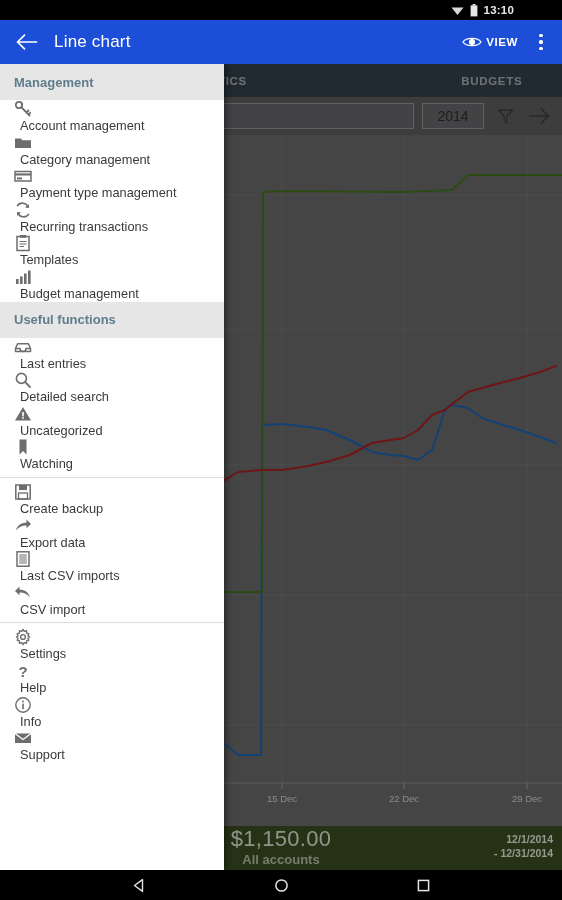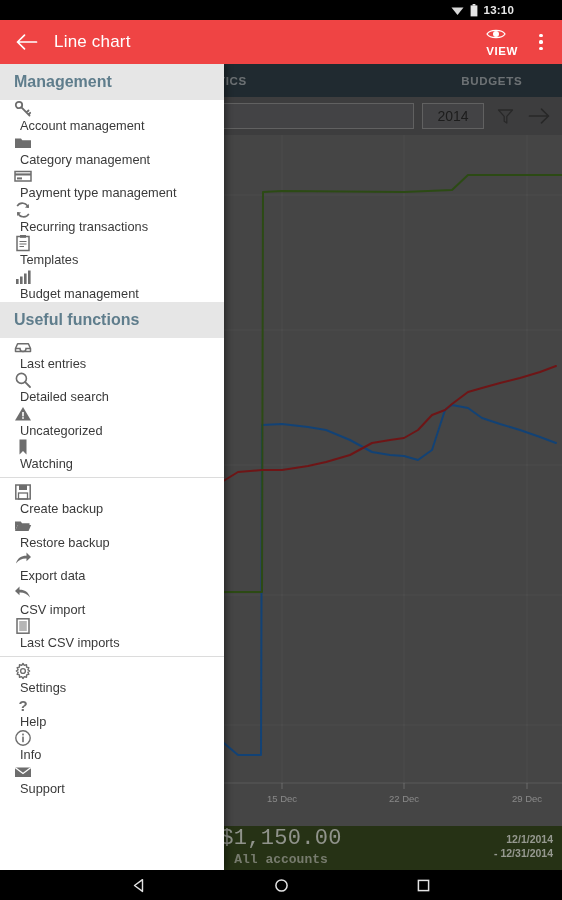--- a/index.html
+++ b/index.html
@@ -8,26 +8,26 @@
 
   #root { position:relative; width:562px; height:900px; background:#000; }
 
   
   .statusbar { position:absolute; left:0; top:0; width:522px; height:20px; background:#000;
                display:flex; align-items:center; justify-content:flex-end; padding-right:8px; gap:6px; }
   .statusbar .clock { color:#e8e8e8; font-size:11.5px; font-weight:bold; letter-spacing:.2px; }
   .sb-ic { display:inline-flex; align-items:center; }
 
   
-  .appbar { position:absolute; left:0; top:20px; width:562px; height:44px; background:#ef4444;
+  .appbar { position:absolute; left:0; top:20px; width:562px; height:44px; background:#1d4ed8;
             display:flex; align-items:center; padding:0 10px; z-index:40; }
   .appbar .back { width:34px; height:34px; display:flex; align-items:center; justify-content:center; cursor:pointer; }
   .appbar .title { color:#fff; font-size:17px; margin-left:10px; letter-spacing:.2px; }
   .appbar .spacer { flex:1; }
-  .appbar .viewbtn { display:flex; align-items:flex-start; gap:4px; cursor:pointer; padding:4px 6px;flex-direction:column; }
+  .appbar .viewbtn { display:flex; align-items:center; gap:4px; cursor:pointer; padding:4px 6px; }
   .appbar .viewbtn span { color:#fff; font-size:11.5px; font-weight:bold; letter-spacing:.6px; }
   .appbar .overflow { width:22px; height:34px; display:flex; flex-direction:column; align-items:center;
                       justify-content:center; gap:3px; cursor:pointer; margin-left:6px; }
   .appbar .overflow i { width:3.2px; height:3.2px; background:#fff; border-radius:50%; display:block; }
 
   
   .content { position:absolute; left:0; top:64px; width:562px; height:806px; background:#6b6b6b; }
 
   .tabbar { position:absolute; left:0; top:0; width:562px; height:33px; background:#2f3d45;
             display:flex; align-items:center; }
@@ -46,35 +46,35 @@
   .ficon { width:26px; height:26px; display:flex; align-items:center; justify-content:center; cursor:pointer; }
 
   .plot { position:absolute; left:0; top:71px; width:562px; height:725px; background:#636363; overflow:hidden; }
   .plot svg { display:block; }
 
   .legend { position:absolute; right:8px; bottom:6px; display:flex; gap:5px; }
   .chip { padding:2px 7px 3px; font-size:13.5px; color:rgba(255,255,255,.80); line-height:1.25; }
 
   .summary { position:absolute; left:0; bottom:0; width:562px; height:44px; background:#37481f;
              display:flex; align-items:center; }
-  .sum-left { flex:1; display:flex; flex-direction:column; align-items:center; justify-content:center; padding-bottom:2px;font-family:Liberation Mono, monospace; }
+  .sum-left { flex:1; display:flex; flex-direction:column; align-items:center; justify-content:center; padding-bottom:2px; }
   .sum-amt { color:#cfd3c8; font-size:22px; line-height:1.05; letter-spacing:.3px; }
   .sum-sub { color:#aab09c; font-size:13px; font-weight:bold; margin-top:1px; }
   .sum-right { position:absolute; right:9px; top:6px; text-align:right; color:#d6dacd;
                font-size:10.5px; font-weight:bold; line-height:1.35; }
 
   
   .scrim { position:absolute; left:0; top:64px; width:562px; height:806px;
            background:rgba(0,0,0,.30); z-index:20; }
 
   
   .drawer { position:absolute; left:0; top:64px; width:224px; height:806px; background:#fff; z-index:30;
             box-shadow:2px 0 7px rgba(0,0,0,.45); overflow:hidden; }
   .drawer-section { height:36px; background:#e6e6e6; display:flex; align-items:center; padding-left:14px; }
-  .drawer-section span { color:#5f7d8c; font-size:16px; font-weight:bold; }
+  .drawer-section span { color:#5f7d8c; font-size:13px; font-weight:bold; }
   .ditem { height:33.6px; display:flex; align-items:flex-start; padding-left:14px; cursor:pointer; background:#fff;flex-direction:column; }
   .ditem .dico { width:34px; display:flex; align-items:center; justify-content:flex-start; }
   .ditem .dlabel { color:#3a3a3a; font-size:12.8px; margin-left:6px; }
   .dsep { height:1px; background:#dcdcdc; margin:5px 0; }
 
   
   .navbar { position:absolute; left:0; bottom:0; width:562px; height:30px; background:#000;
             display:flex; align-items:center; justify-content:center; gap:108px; }
   .navbar div { display:flex; align-items:center; justify-content:center; cursor:pointer;
                 width:34px; height:30px; }
@@ -304,50 +304,41 @@
             <rect x="1.8" y="2" width="14.4" height="14" fill="none" stroke="#6d6d6d" stroke-width="1.5"></rect>
             <rect x="5" y="2" width="8" height="5" fill="#6d6d6d"></rect>
             <rect x="4.5" y="10" width="9" height="6" fill="none" stroke="#6d6d6d" stroke-width="1.3"></rect>
           </svg>
         </span>
         <span class="dlabel">Create backup</span>
       </div>
       <div class="ditem">
         <span class="dico">
           <svg width="18" height="18" viewBox="0 0 18 18">
-            <path d="M1 4.5 H6.8 L8 6.2 H15.5 V8 H3.8 L1 14 Z" fill="#6d6d6d"></path>
-            <path d="M3.8 8 H17.2 L14.6 14 H1 Z" fill="#6d6d6d"></path>
-          </svg>
-        </span>
-        <span class="dlabel">Restore backup</span>
-      </div>
-      <div class="ditem">
-        <span class="dico">
-          <svg width="18" height="18" viewBox="0 0 18 18">
             <path d="M2 13.5 C3.5 7.5, 8 5.5, 12.5 5.7 L12.5 2.5 L17 7 L12.5 11.3 L12.5 8.4 C8.4 8.2, 4.8 9.6, 2 13.5 Z" fill="#6d6d6d"></path>
           </svg>
         </span>
         <span class="dlabel">Export data</span>
-      </div>
-      <div class="ditem">
-        <span class="dico">
-          <svg width="18" height="18" viewBox="0 0 18 18">
-            <path d="M16 13.5 C14.5 7.5, 10 5.5, 5.5 5.7 L5.5 2.5 L1 7 L5.5 11.3 L5.5 8.4 C9.6 8.2, 13.2 9.6, 16 13.5 Z" fill="#6d6d6d"></path>
-          </svg>
-        </span>
-        <span class="dlabel">CSV import</span>
       </div>
       <div class="ditem">
         <span class="dico">
           <svg width="18" height="18" viewBox="0 0 18 18">
             <rect x="3" y="1.8" width="12" height="14.4" fill="none" stroke="#6d6d6d" stroke-width="1.5"></rect>
             <path d="M5.2 5 H12.8 M5.2 7 H12.8 M5.2 9 H12.8 M5.2 11 H12.8 M5.2 13 H12.8" stroke="#6d6d6d" stroke-width="1.1"></path>
           </svg>
         </span>
         <span class="dlabel">Last CSV imports</span>
+      </div>
+      <div class="ditem">
+        <span class="dico">
+          <svg width="18" height="18" viewBox="0 0 18 18">
+            <path d="M16 13.5 C14.5 7.5, 10 5.5, 5.5 5.7 L5.5 2.5 L1 7 L5.5 11.3 L5.5 8.4 C9.6 8.2, 13.2 9.6, 16 13.5 Z" fill="#6d6d6d"></path>
+          </svg>
+        </span>
+        <span class="dlabel">CSV import</span>
       </div>
       <div class="dsep"></div>
       <div class="ditem">
         <span class="dico">
           <svg width="18" height="18" viewBox="0 0 18 18">
             <path d="M9 1.5 L10.3 3.4 L12.5 2.8 L12.6 5.1 L14.8 5.6 L13.9 7.7 L15.6 9 L13.9 10.3 L14.8 12.4 L12.6 12.9 L12.5 15.2 L10.3 14.6 L9 16.5 L7.7 14.6 L5.5 15.2 L5.4 12.9 L3.2 12.4 L4.1 10.3 L2.4 9 L4.1 7.7 L3.2 5.6 L5.4 5.1 L5.5 2.8 L7.7 3.4 Z" fill="none" stroke="#6d6d6d" stroke-width="1.4" stroke-linejoin="round"></path>
             <circle cx="9" cy="9" r="2.4" fill="none" stroke="#6d6d6d" stroke-width="1.4"></circle>
           </svg>
         </span>
         <span class="dlabel">Settings</span>

